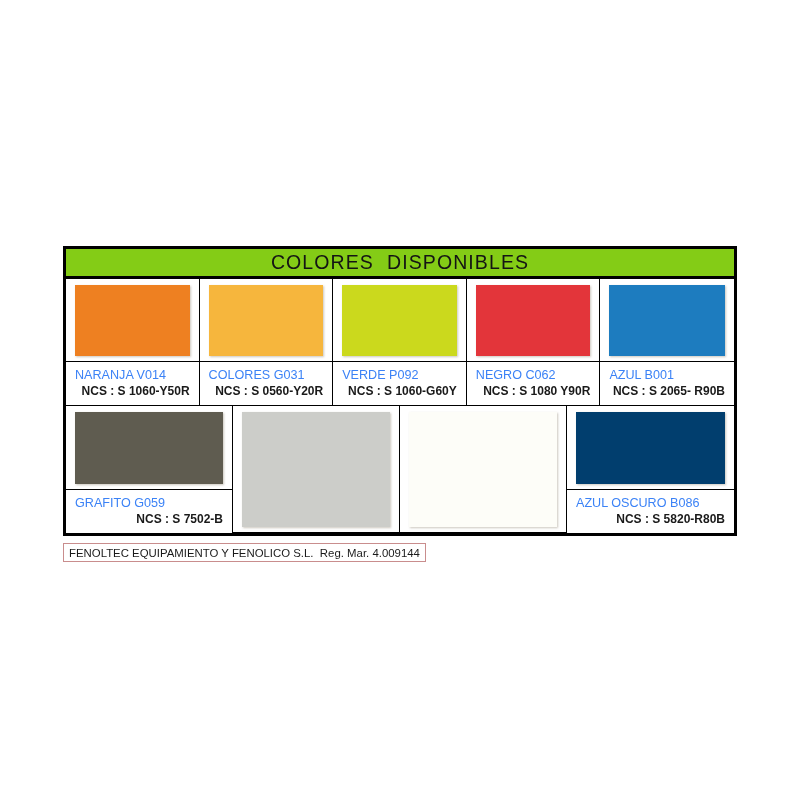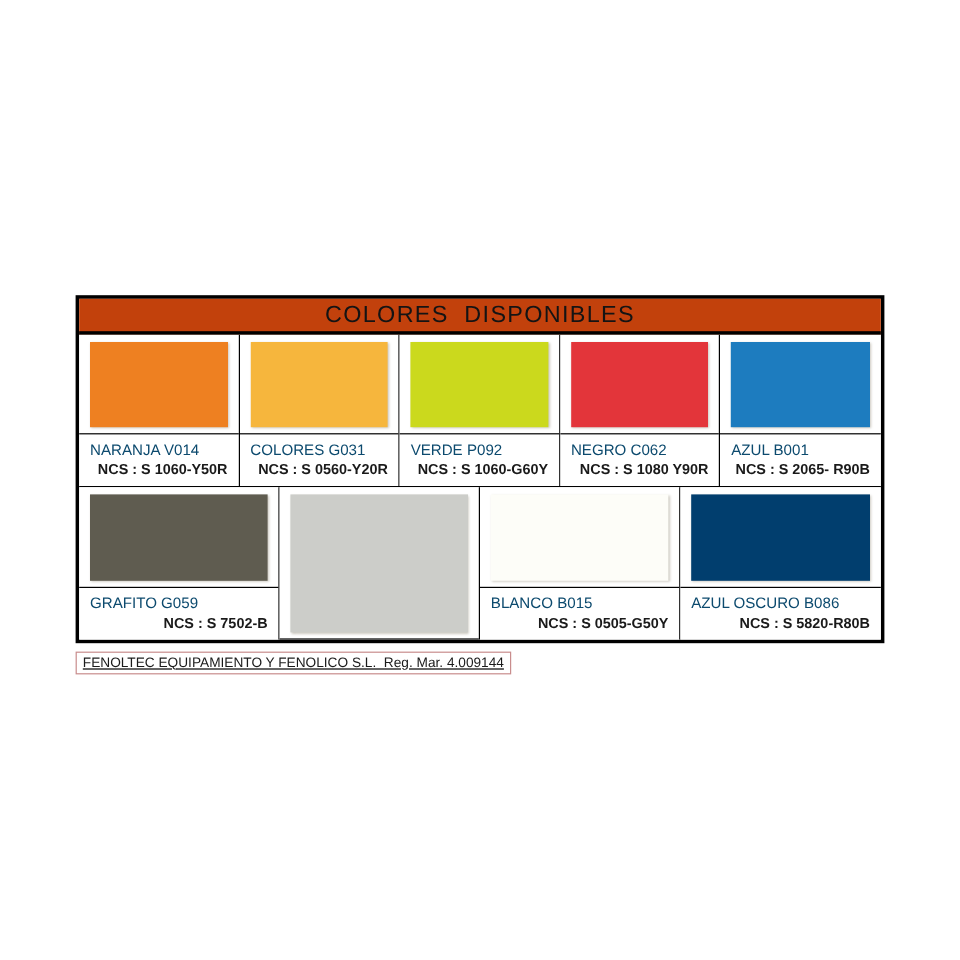--- a/index.html
+++ b/index.html
@@ -30,21 +30,21 @@
   }
 
   
   .chart-title {
     flex: 0 0 30px;
     box-sizing: border-box;
     border-bottom: 3px solid #000000;
     display: flex;
     align-items: center;
     justify-content: center;
-    background: #c2410c;
+    background: #84cc16;
   }
   .chart-title span {
     font-size: 19.5px;
     letter-spacing: 1.1px;
     color: #141414;
     white-space: pre;
     font-weight: 400;
   }
 
   
@@ -94,21 +94,21 @@
     flex: 0 0 43px;
     box-sizing: border-box;
     padding: 3px 9px 3px 9px;
     display: flex;
     flex-direction: column;
     justify-content: center;
     overflow: hidden;
   }
   .swatch-name {
     font-size: 12.6px;
-    color: #0c4a6e;
+    color: #3b82f6;
     text-align: left;
     line-height: 1.22;
     white-space: nowrap;
   }
   .swatch-ncs {
     font-size: 12px;
     font-weight: bold;
     color: #1a1a1a;
     text-align: right;
     line-height: 1.3;
@@ -216,36 +216,32 @@
       <div class="swatch-cell">
         <div class="swatch-chip-wrap">
           <div class="swatch-chip" style="background:#CCCDC9"></div>
         </div>
       </div>
 
       <div class="swatch-cell">
         <div class="swatch-chip-wrap">
           <div class="swatch-chip" style="background:#FDFDF8"></div>
         </div>
-        <div class="swatch-labels">
-          <div class="swatch-name">BLANCO B015</div>
-          <div class="swatch-ncs">NCS : S 0505-G50Y</div>
-        </div>
       </div>
 
       <div class="swatch-cell">
         <div class="swatch-chip-wrap">
           <div class="swatch-chip" style="background:#013E6E"></div>
         </div>
         <div class="swatch-labels">
           <div class="swatch-name">AZUL OSCURO B086</div>
           <div class="swatch-ncs">NCS : S 5820-R80B</div>
         </div>
       </div>
 
     </div>
 
   </div>
 </div>
 
-<div id="company-stamp" style="border-color: rgb(201, 141, 141); text-decoration: underline;">
+<div id="company-stamp" style="border-color: rgb(201, 141, 141);">
   <span>FENOLTEC EQUIPAMIENTO Y FENOLICO S.L.  Reg. Mar. 4.009144</span>
 </div>
 
 </body></html>

